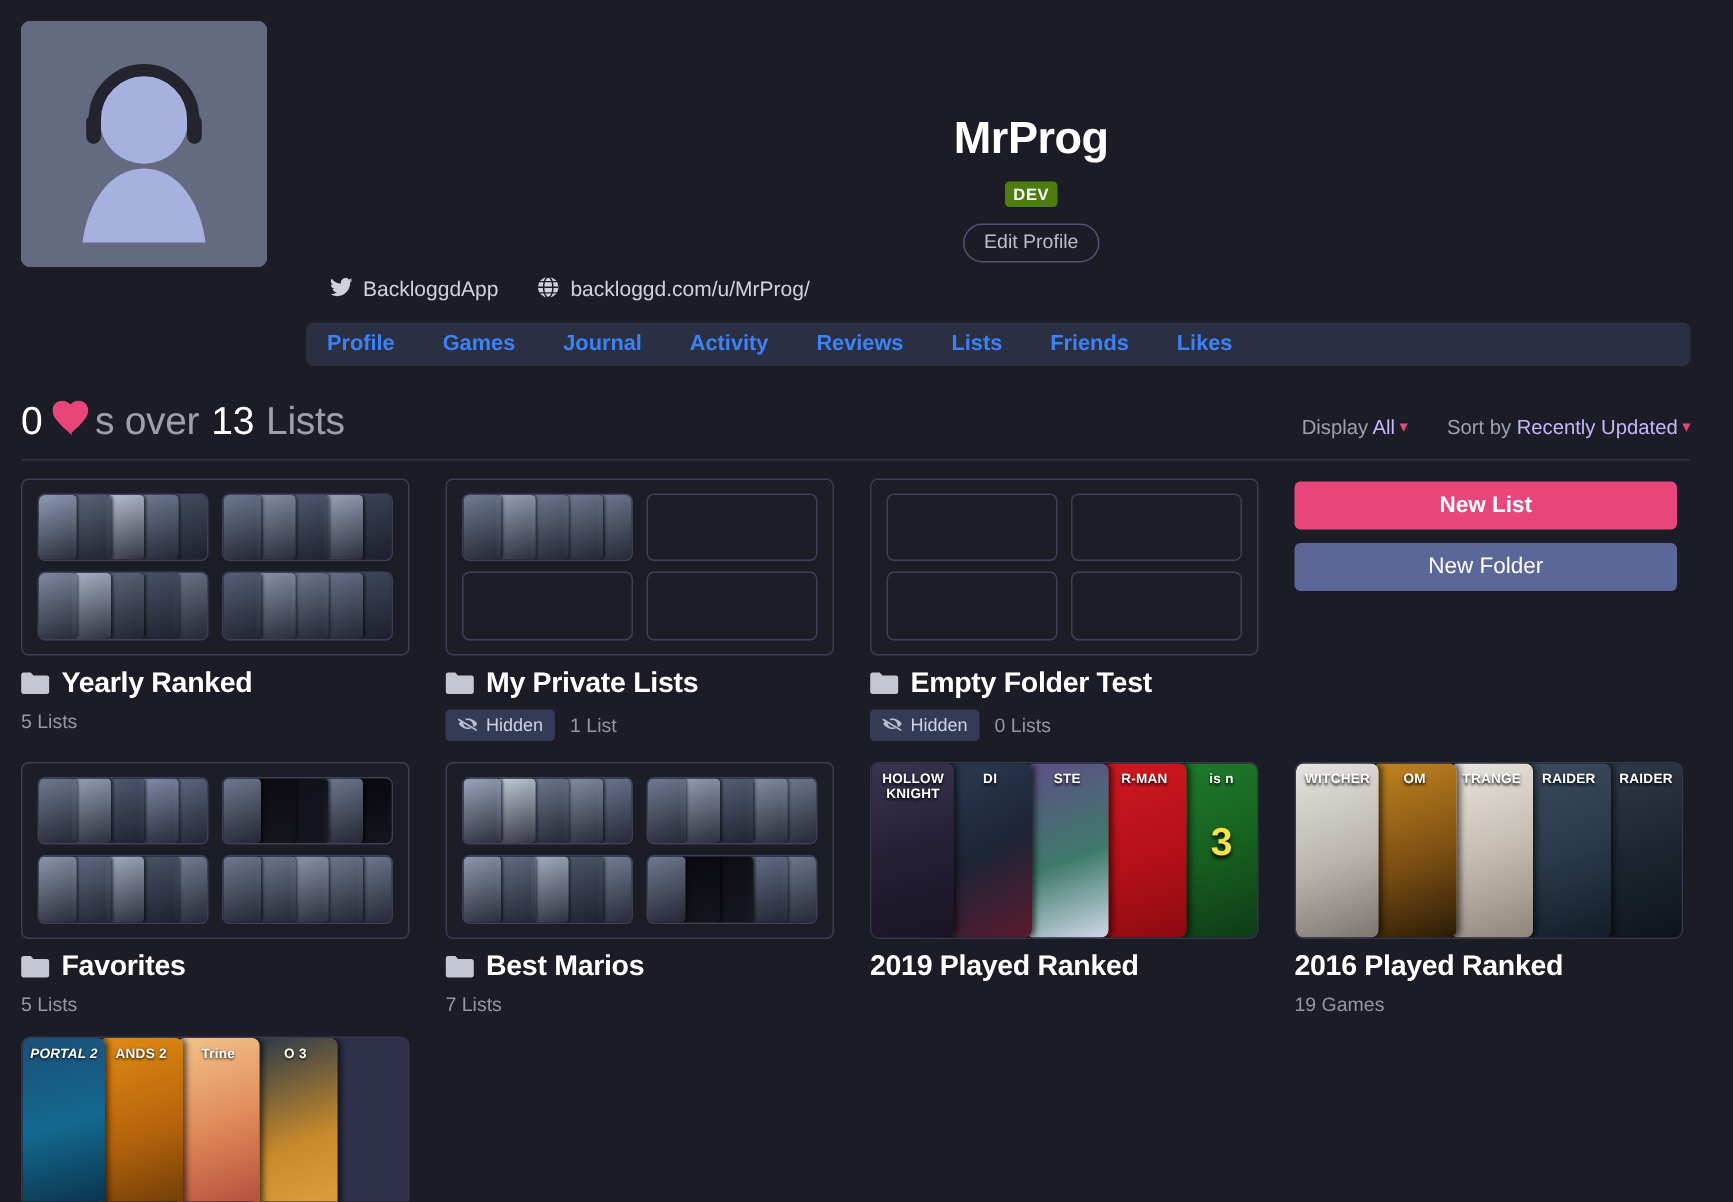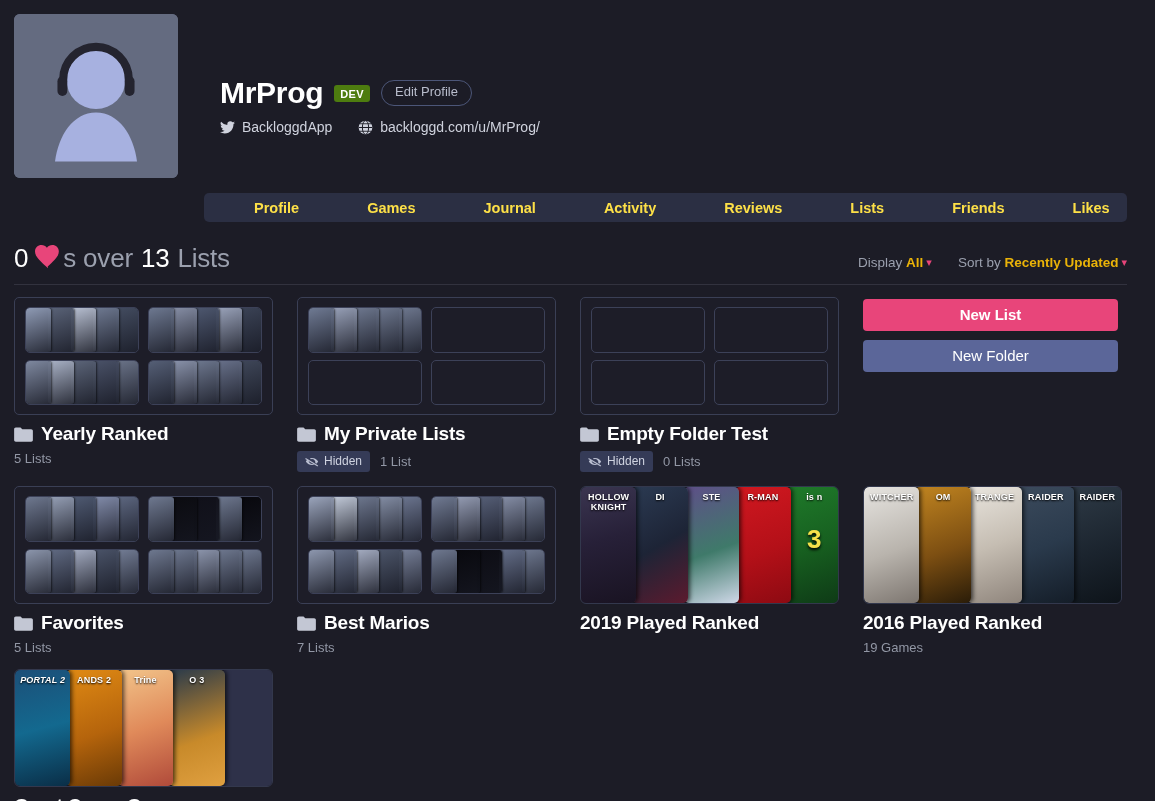--- a/index.html
+++ b/index.html
@@ -36,20 +36,21 @@
     margin-left: 42px;
     padding-top: 62px;
     flex: 1 1 auto;
     min-width: 0;
   }
 
   .name-row {
     display: flex;
     align-items: center;
     gap: 11px;
+    flex-direction: column;
   }
 
   .username {
     font-size: 30px;
     font-weight: bold;
     color: #ffffff;
     letter-spacing: -0.3px;
   }
 
   .dev-badge {
@@ -91,25 +92,24 @@
     background: #2b2f43;
     border-radius: 5px;
     height: 29px;
     display: flex;
     align-items: center;
     padding: 0 14px;
     gap: 32px;
   }
   .nav-tab {
     font-size: 14.5px;
-    color: #fde047;
+    color: #3b82f6;
     font-weight: bold;
     cursor: pointer;
     white-space: nowrap;
-    margin-left: 36px;
   }
 
   
   .section-bar {
     margin: 21px 28px 0 14px;
     display: flex;
     align-items: flex-end;
     justify-content: space-between;
     padding-bottom: 10px;
     border-bottom: 1px solid #32323e;
@@ -131,21 +131,21 @@
   }
 
   .section-controls {
     display: flex;
     gap: 26px;
     font-size: 13.5px;
     color: #9ba0ae;
     padding-bottom: 4px;
   }
   .ctrl { cursor: pointer; white-space: nowrap; }
-  .ctrl .val { color: #eab308; font-weight: bold; }
+  .ctrl .val { color: #c4b5fd; font-weight: normal; }
   .caret { display: inline-block; margin-left: 3px; color: #e8457a; font-size: 11px; position: relative; top: -1px;}
 
   
   .grid {
     margin: 12px 0 0 14px;
     display: grid;
     grid-template-columns: 283px 283px 283px 271px;
     column-gap: 0;
     row-gap: 0;
   }

